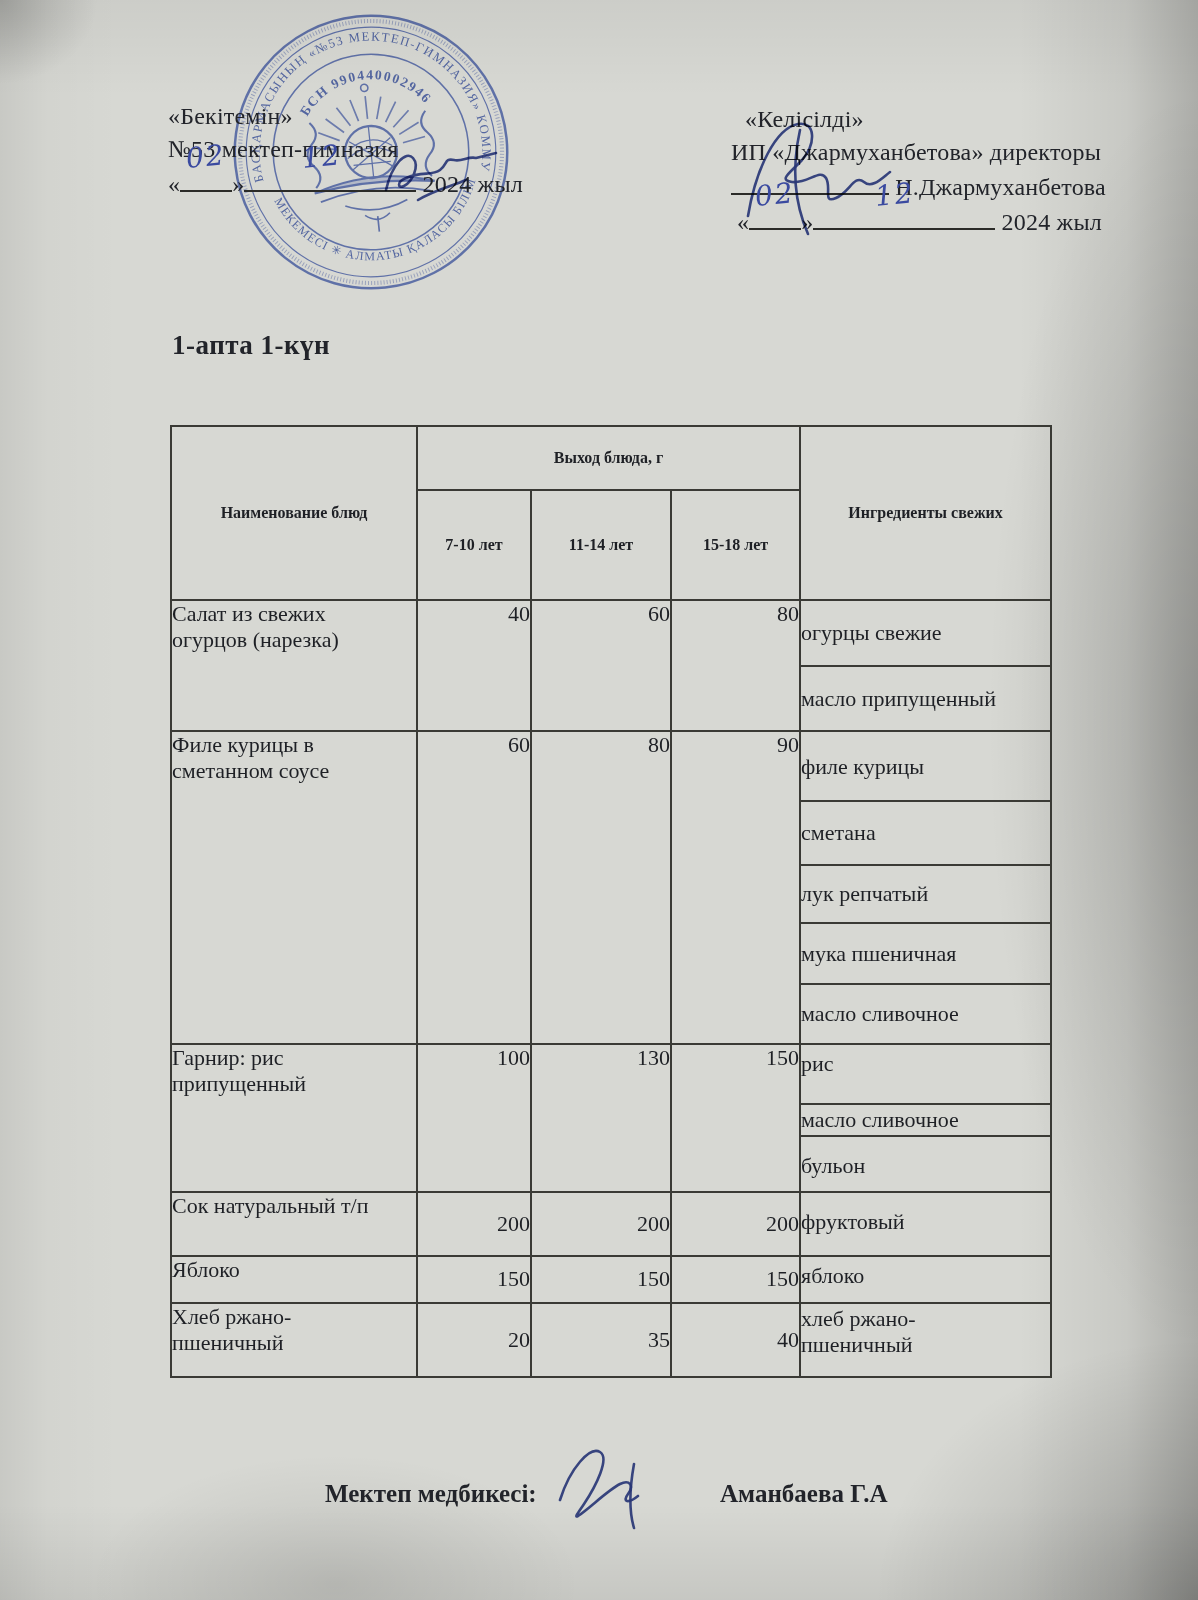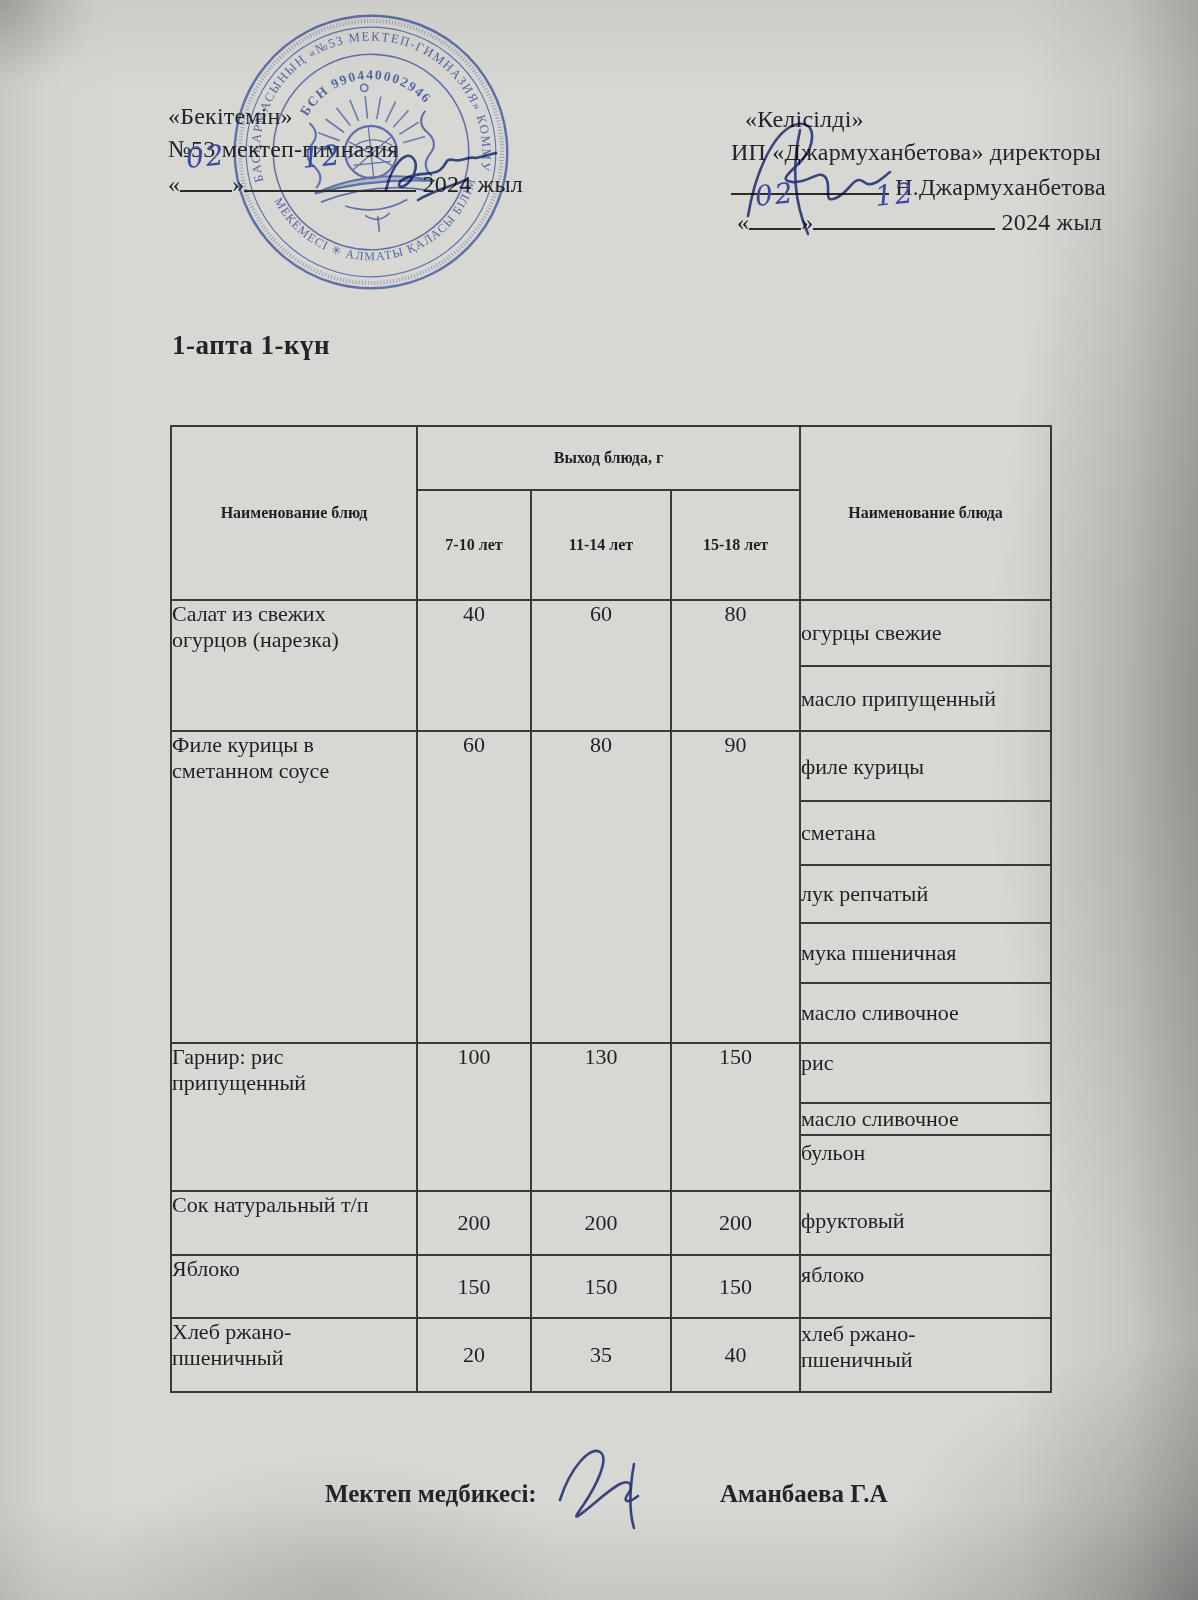--- a/index.html
+++ b/index.html
@@ -44,21 +44,21 @@
   #menu-table{
     position:absolute;left:170px;top:425px;width:880px;height:953px;
     border-collapse:collapse;table-layout:fixed;font-size:22px;color:#1e2025;
   }
   #menu-table td{border:2px solid #3a3a35;padding:0;overflow:hidden;}
   td.hcell{font-weight:bold;text-align:center;vertical-align:middle;font-size:16px;}
   td.name{vertical-align:top;text-align:left;padding:5px 6px 0 10px;margin-left:44px;}
   td.name .nm{display:inline-block;width:182px;}
   td.name .nm.wide{width:215px;}
   td.name .nm.narrow{width:150px;}
-  td.portion{text-align:center;vertical-align:top;padding-top:7px;}
+  td.portion{text-align:right;vertical-align:top;padding-top:7px;}
   tr.short td.portion{vertical-align:middle;padding-top:0;}
   td.ing{vertical-align:middle;text-align:left;padding:2px 4px 2px 10px;}
   td.ing .nm.narrow{display:inline-block;width:150px;}
   
   #footer{position:absolute;left:325px;top:1480px;font-size:25px;font-weight:bold;white-space:nowrap;}
   #footer .name{position:absolute;left:395px;top:0;}
 </style>
 </head>
 <body>
 
@@ -149,21 +149,21 @@
       <col style="width:246px">
         <col style="width:114px">
         <col style="width:140px">
         <col style="width:129px">
         <col style="width:251px">
     </colgroup>
     <tbody>
       <tr style="height:64px">
         <td class="hcell" rowspan="2"><span class="nm" style="display:inline-block;width:165px">Наименование блюд</span></td>
         <td class="hcell" colspan="3">Выход блюда, г</td>
-        <td class="hcell" rowspan="2">Наименование блюда</td>
+        <td class="hcell" rowspan="2">Ингредиенты свежих</td>
       </tr>
       <tr style="height:110px">
         <td class="hcell">7-10 лет</td>
         <td class="hcell">11-14 лет</td>
         <td class="hcell">15-18 лет</td>
       </tr>
 
       <tr style="height:66px">
         <td class="name" rowspan="2"><span class="nm">Салат из свежих огурцов (нарезка)</span></td>
         <td class="portion" rowspan="2">40</td>
@@ -199,32 +199,32 @@
         <td class="name" rowspan="3"><span class="nm">Гарнир: рис припущенный</span></td>
         <td class="portion" rowspan="3">100</td>
         <td class="portion" rowspan="3">130</td>
         <td class="portion" rowspan="3">150</td>
         <td class="ing" style="vertical-align:top;padding-top:6px">рис</td>
       </tr>
       <tr style="height:32px">
         <td class="ing">масло сливочное</td>
       </tr>
       <tr style="height:56px">
-        <td class="ing" style="vertical-align:top;padding-top:4px">бульон</td>
+        <td class="ing" style="vertical-align:top;padding-top:16px">бульон</td>
       </tr>
 
       <tr class="short" style="height:64px">
         <td class="name"><span class="nm wide">Сок натуральный т/п</span></td>
         <td class="portion">200</td>
         <td class="portion">200</td>
         <td class="portion">200</td>
         <td class="ing" style="vertical-align:top;padding-top:16px">фруктовый</td>
       </tr>
 
-      <tr class="short" style="height:63px">
+      <tr class="short" style="height:47px">
         <td class="name"><span class="nm">Яблоко</span></td>
         <td class="portion">150</td>
         <td class="portion">150</td>
         <td class="portion">150</td>
         <td class="ing" style="vertical-align:top;padding-top:6px">яблоко</td>
       </tr>
 
       <tr class="short" style="height:74px">
         <td class="name"><span class="nm narrow">Хлеб ржано-пшеничный</span></td>
         <td class="portion">20</td>

